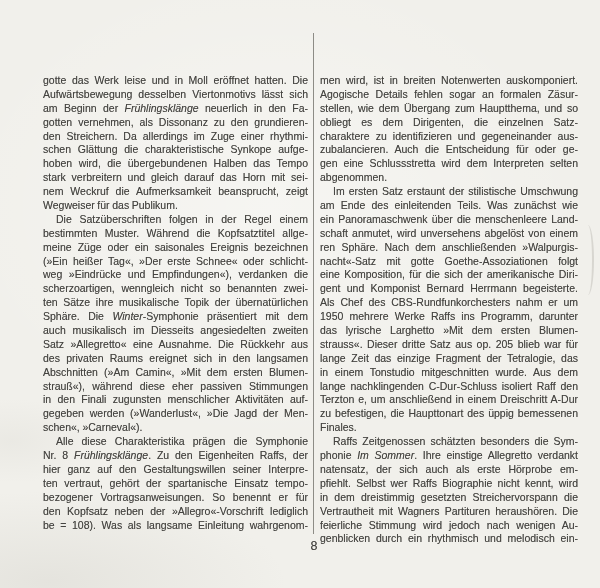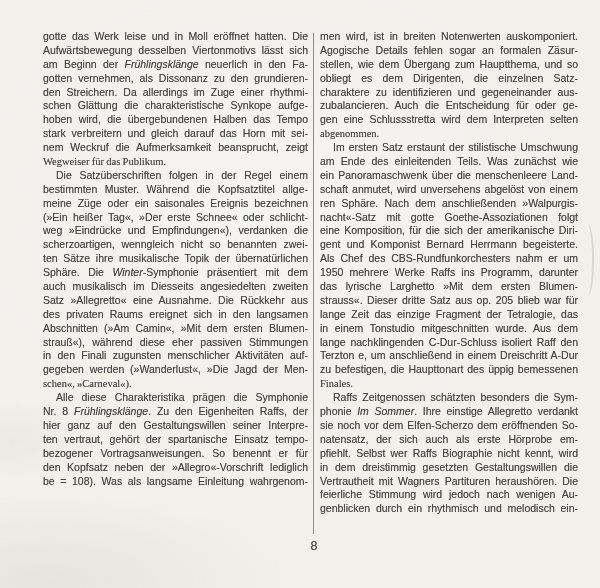--- a/index.html
+++ b/index.html
@@ -12,40 +12,40 @@
     background-image:
       radial-gradient(ellipse 340px 130px at 8% 99%, rgba(185,183,174,0.22), transparent 70%),
       radial-gradient(ellipse 120px 60px at 2% 75%, rgba(185,183,174,0.12), transparent 70%),
       radial-gradient(ellipse 420px 320px at 45% 35%, rgba(255,255,255,0.35), transparent 75%);
   }
   .page { position: absolute; inset: 0; }
   .textblock {
     position: absolute; left: 43px; top: 30px;
     display: flex; align-items: flex-start;
   }
-  .col { color: var(--ink, #454441); }
+  .col { color: var(--ink, #454441); margin-top: 44px; }
   .col.left  { width: 265px; }
   .col.right { width: 258px; }
   .divider {
     width: 1px; height: 501px;
     margin: 3px 6px 0 5px;
     background: var(--divider, #8d8c86);
   }
   .line {
     font-size: 10.5px;
     line-height: 13.9px;
     height: 13.9px;
     overflow: hidden;
     text-align: justify;
     text-align-last: justify;
     word-spacing: -0.3px;
     letter-spacing: 0px;
     text-shadow: 0 0 0.6px rgba(75,74,70,0.55);
   }
-  .line.end { text-align-last: left; font-family: Liberation Serif, serif; }
+  .line.end { text-align-last: left; }
   .line.indent { text-indent: 13px; }
   .line em { }
   .pagenum {
     position: absolute; top: 539px; left: 302px; width: 24px;
     text-align: center;
     font-size: 12.5px; color: var(--ink, #454441);
     text-shadow: 0 0 0.6px rgba(75,74,70,0.5);
   }
   .curl-artifact {
     position: absolute; right: 6px; top: 225px;
@@ -118,24 +118,23 @@
         <div class="line"><span>das lyrische Larghetto »Mit dem ersten Blumen-</span></div>
         <div class="line"><span>strauss«. Dieser dritte Satz aus op. 205 blieb war für</span></div>
         <div class="line"><span>lange Zeit das einzige Fragment der Tetralogie, das</span></div>
         <div class="line"><span>in einem Tonstudio mitgeschnitten wurde. Aus dem</span></div>
         <div class="line"><span>lange nachklingenden C-Dur-Schluss isoliert Raff den</span></div>
         <div class="line"><span>Terzton e, um anschließend in einem Dreischritt A-Dur</span></div>
         <div class="line"><span>zu befestigen, die Haupttonart des üppig bemessenen</span></div>
         <div class="line end"><span>Finales.</span></div>
         <div class="line indent"><span>Raffs Zeitgenossen schätzten besonders die Sym-</span></div>
         <div class="line"><span>phonie </span><em>Im Sommer</em><span>. Ihre einstige Allegretto verdankt</span></div>
-        <div class="line"><span>sie noch vor dem Elfen-Scherzo dem eröffnenden So-</span></div>
         <div class="line"><span>natensatz, der sich auch als erste Hörprobe em-</span></div>
         <div class="line"><span>pfiehlt. Selbst wer Raffs Biographie nicht kennt, wird</span></div>
-        <div class="line"><span>in dem dreistimmig gesetzten Gestaltungswillen die</span></div>
+        <div class="line"><span>in dem dreistimmig gesetzten Streichervorspann die</span></div>
         <div class="line"><span>Vertrautheit mit Wagners Partituren heraushören. Die</span></div>
         <div class="line"><span>feierliche Stimmung wird jedoch nach wenigen Au-</span></div>
         <div class="line"><span>genblicken durch ein rhythmisch und melodisch ein-</span></div>
       </div>
   </div>
   <div class="pagenum">8</div>
   <div class="curl-artifact"></div>
 </div>
 
 </body></html>

